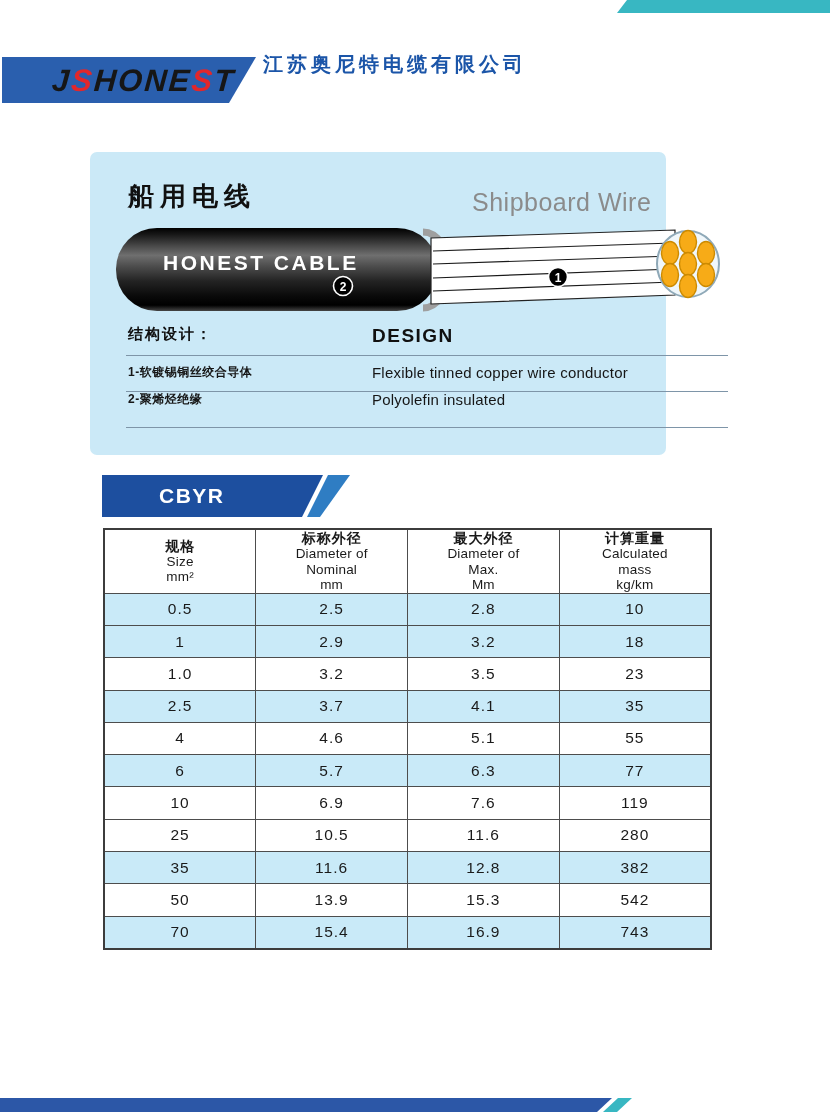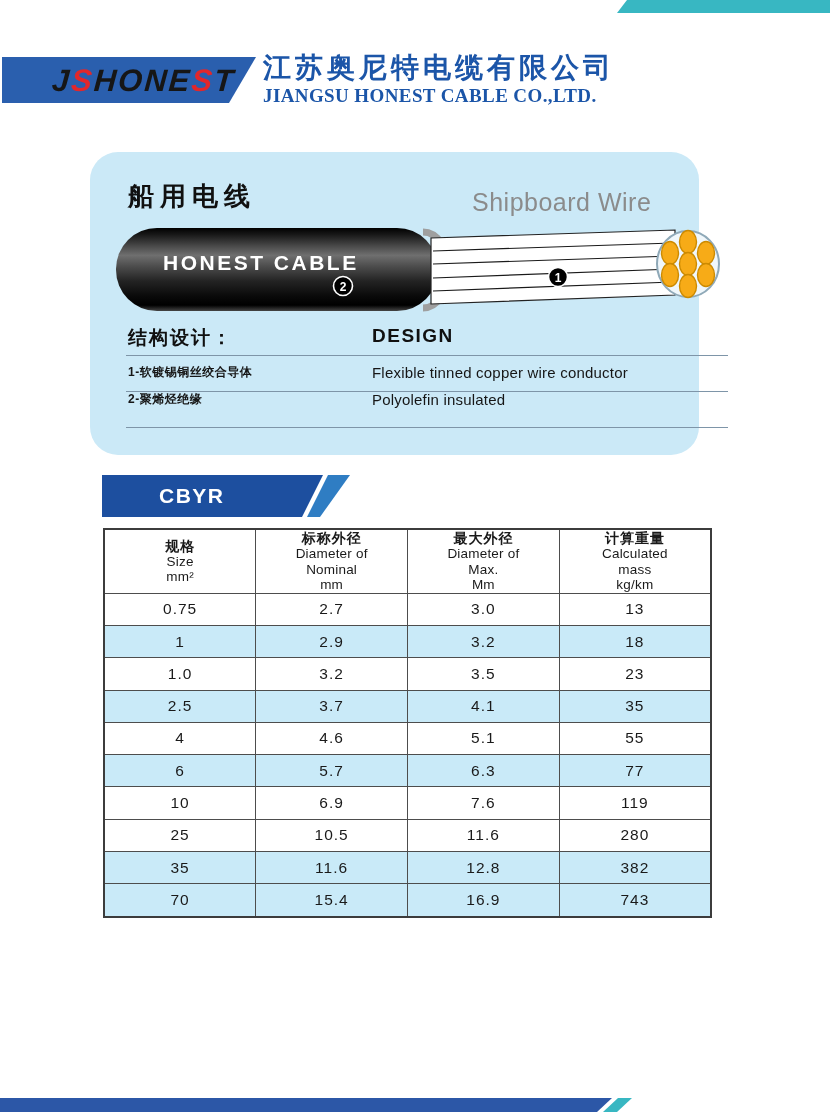--- a/index.html
+++ b/index.html
@@ -14,37 +14,37 @@
            clip-path:polygon(0 0,612px 0,597px 100%,0 100%);}
   .bottom-bar-tip{position:absolute;inset:0;background:#38b7c2;
            clip-path:polygon(618px 0,632px 0,617px 100%,603px 100%);}
 
   
   .logo-banner{position:absolute;left:2px;top:57px;width:254px;height:46px;background:#2a5fae;
            clip-path:polygon(0 0,100% 0,calc(100% - 27px) 100%,0 100%);
            display:flex;align-items:center;padding-left:50px;box-sizing:border-box;}
   .logo-letters{font-style:italic;font-weight:800;font-size:31px;letter-spacing:2px;
            line-height:1;white-space:nowrap;transform:skewX(-4deg);}
-  .company-zh{position:absolute;left:263px;top:53px;font-size:28px;font-weight:700;
+  .company-zh{position:absolute;left:263px;top:53px;font-size:20px;font-weight:700;
            color:#1b55a8;letter-spacing:4px;line-height:1.1;}
   .company-en{position:absolute;left:263px;top:85px;font-family:"Liberation Serif",serif;
            font-size:19px;font-weight:700;color:#1b55a8;letter-spacing:0.4px;}
 
   
   .panel{position:absolute;left:90px;top:152px;width:576px;height:303px;
-         background:#cbe9f7;border-radius:28px;padding-left:33px;}
+         background:#cbe9f7;border-radius:7px;}
   .p-title-zh{position:absolute;left:38px;top:31px;font-size:26px;font-weight:800;
          color:#101010;letter-spacing:6px;line-height:1;}
   .p-title-model{position:absolute;left:176px;top:29px;color:#101010;white-space:nowrap;}
   .p-model-name{font-size:27px;font-weight:800;letter-spacing:0.5px;}
   .p-model-spec{font-size:22px;font-weight:800;letter-spacing:0.5px;}
   .p-title-en{position:absolute;left:382px;top:36px;font-size:25px;color:#8b8b8b;
          letter-spacing:0.5px;}
   .cable-svg{position:absolute;left:23px;top:73px;}
-  .design-zh{position:absolute;left:38px;top:173px;font-size:19px;font-weight:800;
+  .design-zh{position:absolute;left:38px;top:173px;font-size:15px;font-weight:800;
          color:#101010;letter-spacing:2px;text-align:center;}
   .design-en{position:absolute;left:282px;top:173px;font-size:19px;font-weight:800;
          color:#101010;letter-spacing:1.5px;}
   .p-line{position:absolute;left:36px;width:602px;height:0;border-top:1.5px solid #7e95a8;}
   .l1{top:203px}.l2{top:239px}.l3{top:275px}
   .d-row-zh{position:absolute;left:38px;font-size:12px;font-weight:700;color:#161616;letter-spacing:0.5px;}
   .d-row-en{position:absolute;left:282px;font-size:15px;font-weight:400;color:#161616;letter-spacing:0.2px;}
   .r1{top:212px}.r2{top:239px}
 
   
@@ -71,21 +71,20 @@
 <body>
 
 <div class="page">
 
   <div class="top-bar"></div>
 
   <div class="logo-banner">
     <div class="logo-letters"><span style="color: rgb(22, 22, 22);">J</span><span style="color: rgb(226, 39, 43);">S</span><span style="color: rgb(22, 22, 22);">H</span><span style="color: rgb(22, 22, 22);">O</span><span style="color: rgb(22, 22, 22);">N</span><span style="color: rgb(22, 22, 22);">E</span><span style="color: rgb(226, 39, 43);">S</span><span style="color: rgb(22, 22, 22);">T</span></div>
   </div>
   <div class="company-zh">江苏奥尼特电缆有限公司</div>
-  <div class="company-en">JIANGSU HONEST CABLE CO.,LTD.</div>
 
   <div class="panel">
     <div class="p-title-zh">船用电线</div>
     <div class="p-title-en">Shipboard Wire</div>
 
     <svg class="cable-svg" width="608" height="88" viewBox="0 0 608 88">
       <defs>
         <linearGradient id="jacketGrad" x1="0" y1="0" x2="0" y2="1">
           <stop offset="0" stop-color="#000000"></stop>
           <stop offset="0.08" stop-color="#181818"></stop>
@@ -178,25 +177,25 @@
         </th>
         <th>
           <div class="h-zh">计算重量</div>
           <div class="h-en">Calculated
 mass
 kg/km</div>
         </th>
       </tr>
     </thead>
     <tbody>
-        <tr>
-          <td>0.75</td>
-          <td>2.7</td>
-          <td>3.0</td>
-          <td>13</td>
+        <tr class="alt">
+          <td>0.5</td>
+          <td>2.5</td>
+          <td>2.8</td>
+          <td>10</td>
         </tr>
         <tr class="alt">
           <td>1</td>
           <td>2.9</td>
           <td>3.2</td>
           <td>18</td>
         </tr>
         <tr>
           <td>1.0</td>
           <td>3.2</td>
@@ -232,20 +231,26 @@
           <td>10.5</td>
           <td>11.6</td>
           <td>280</td>
         </tr>
         <tr class="alt">
           <td>35</td>
           <td>11.6</td>
           <td>12.8</td>
           <td>382</td>
         </tr>
+        <tr>
+          <td>50</td>
+          <td>13.9</td>
+          <td>15.3</td>
+          <td>542</td>
+        </tr>
         <tr class="alt">
           <td>70</td>
           <td>15.4</td>
           <td>16.9</td>
           <td>743</td>
         </tr>
       </tbody>
   </table>
 
   <div class="bottom-bar-wrap">

